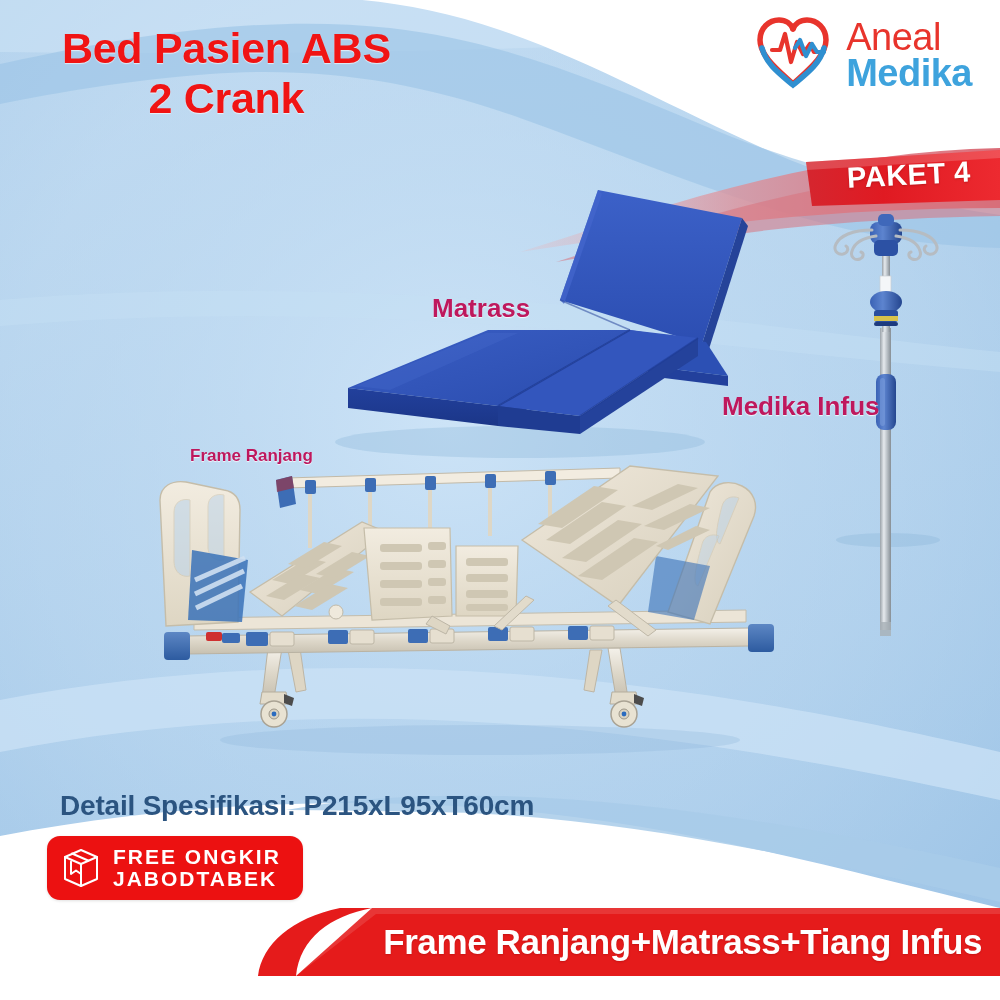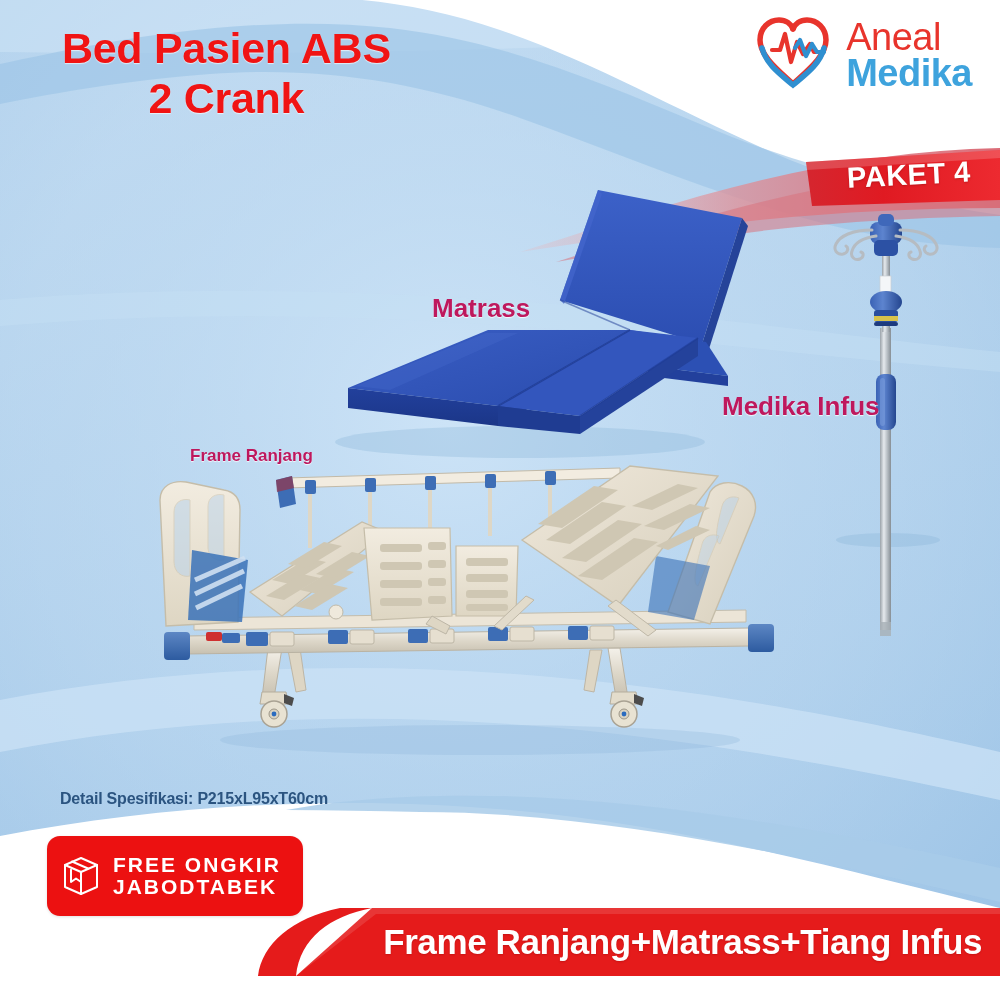--- a/index.html
+++ b/index.html
@@ -62,28 +62,28 @@
     text-shadow:0 1px 1px rgba(255,255,255,.8);
     white-space:nowrap;
   }
   #cl-matrass { left:432px; top:293px; font-size:26px; }
   #cl-frame   { left:190px; top:446px; font-size:17px; }
   #cl-infus   { left:722px; top:391px; font-size:26px; }
 
   
   #spec {
     position:absolute; left:60px; top:790px; z-index:45;
-    font-size:16px; font-weight:bold; color:#2b5480;
+    font-size:28px; font-weight:bold; color:#2b5480;
     letter-spacing:-0.2px;
   }
 
   
   #ongkir {
     position:absolute; left:47px; top:836px; z-index:46;
-    width:256px; height:80px;
+    width:256px; height:64px;
     background:#ec1111; border-radius:13px;
     display:flex; align-items:center; gap:10px;
     padding:0 14px 0 12px;
     box-shadow:0 1px 3px rgba(0,0,0,.12);
   }
   #ongkir .ok-text { line-height:1.06; }
   #ongkir .ok-l1, #ongkir .ok-l2 {
     color:#fff; font-size:21px; font-weight:bold; letter-spacing:2.0px;
   }
 

